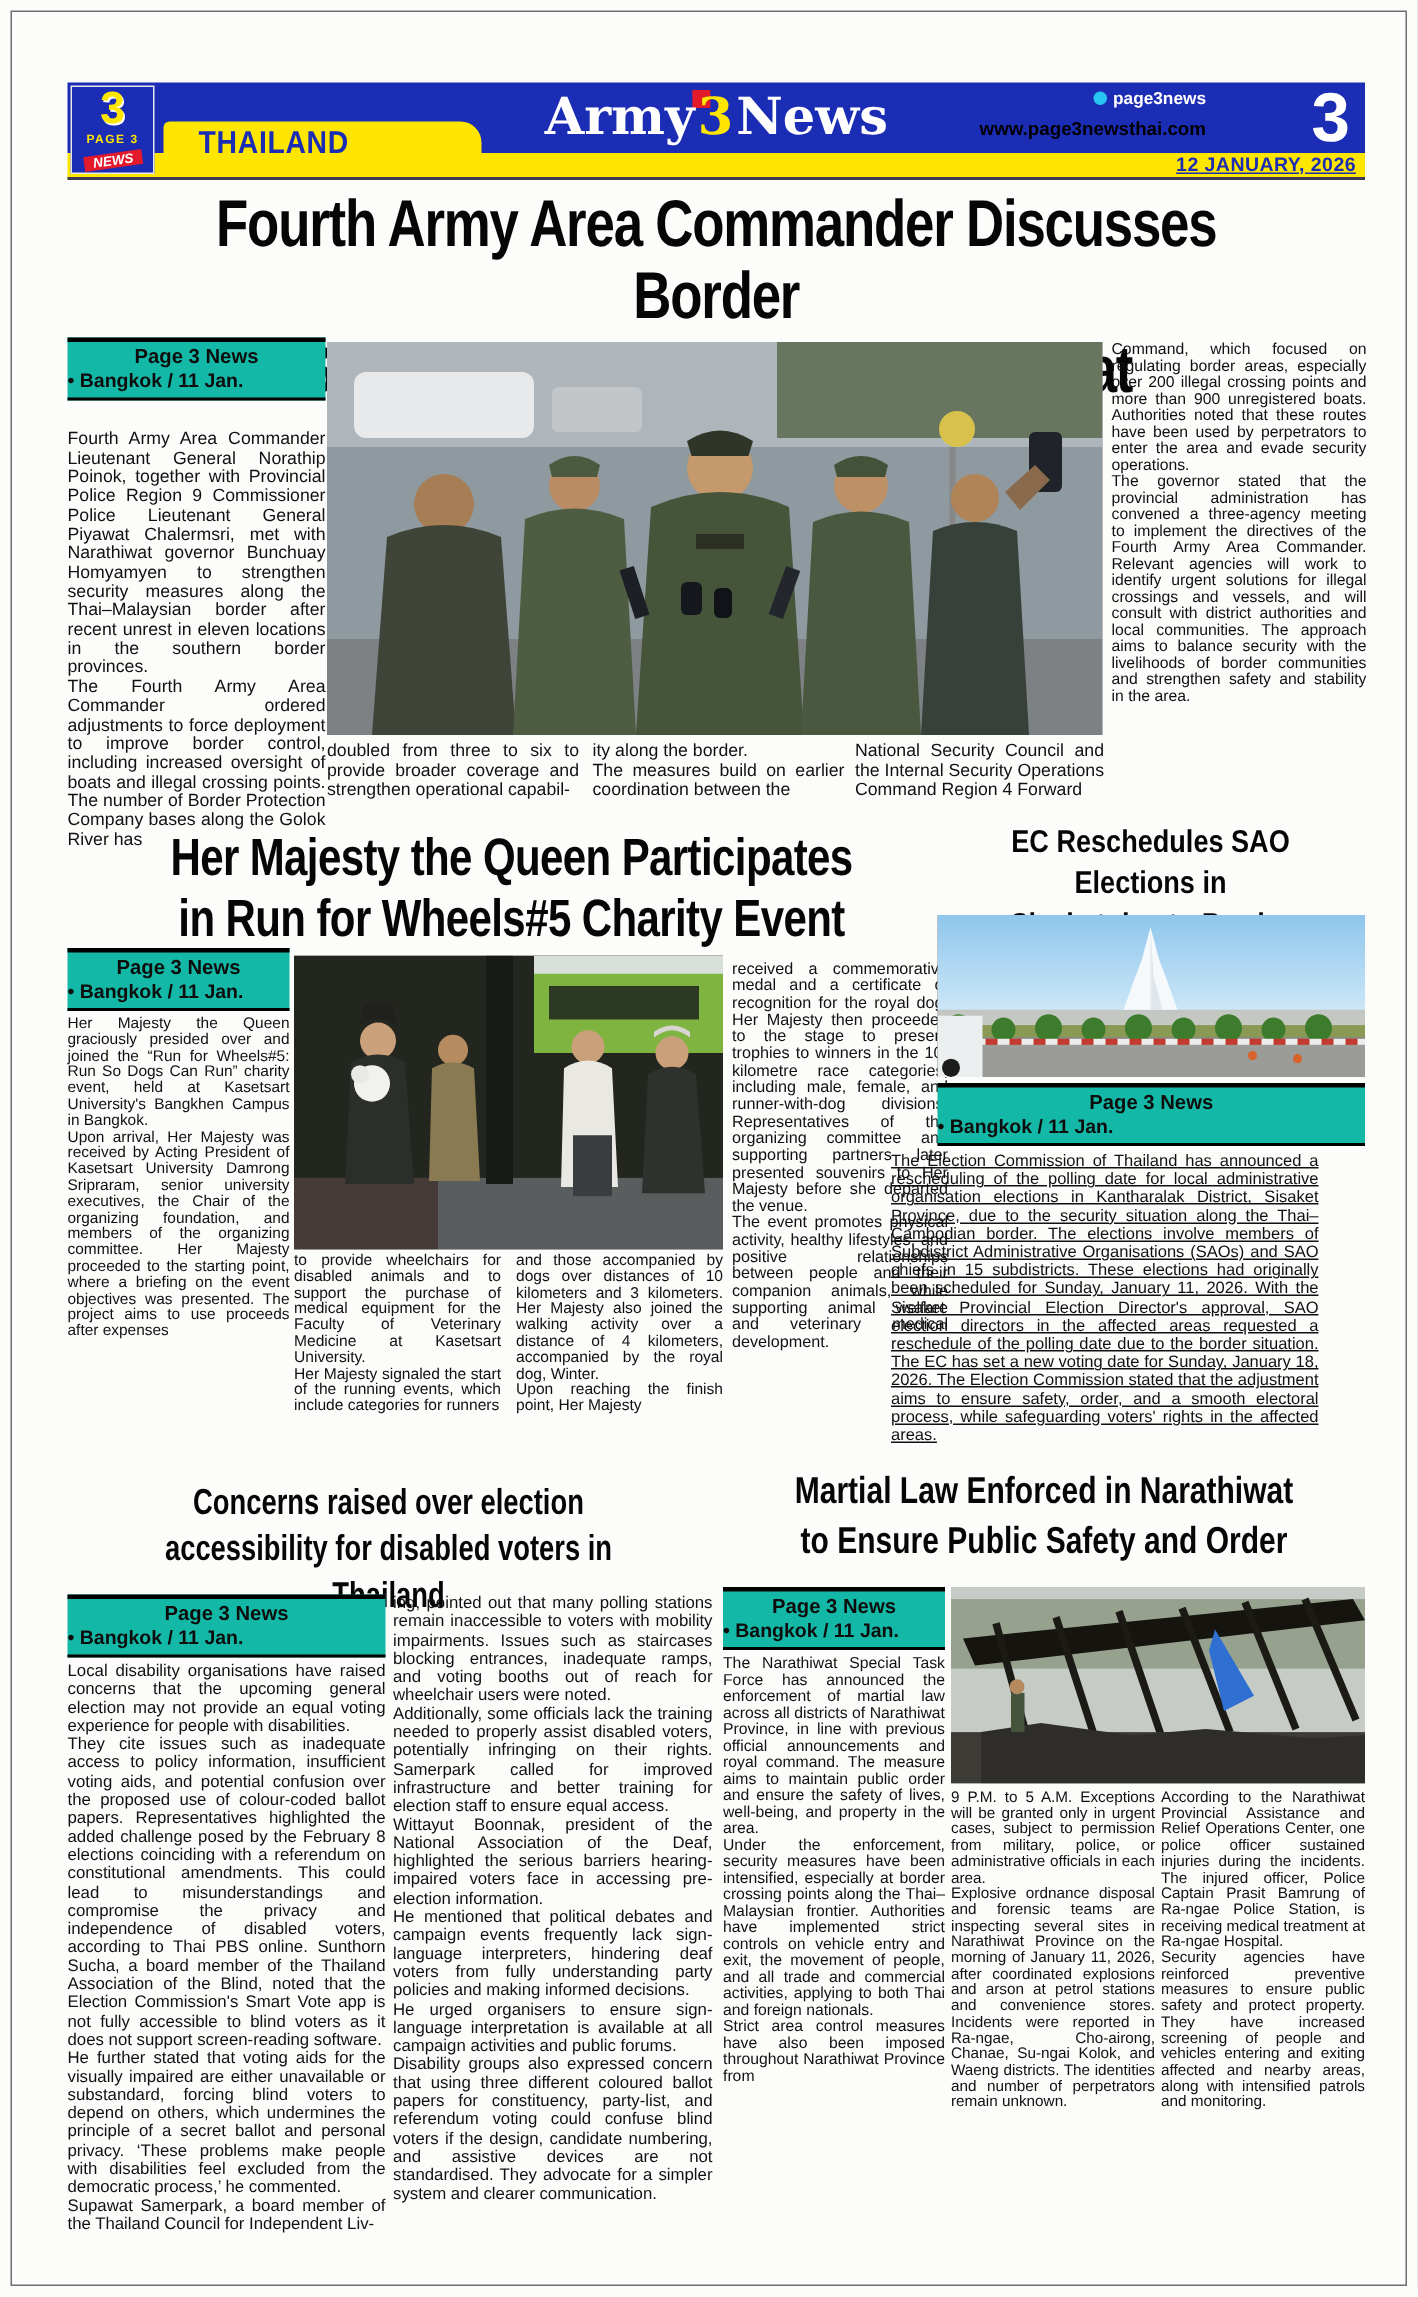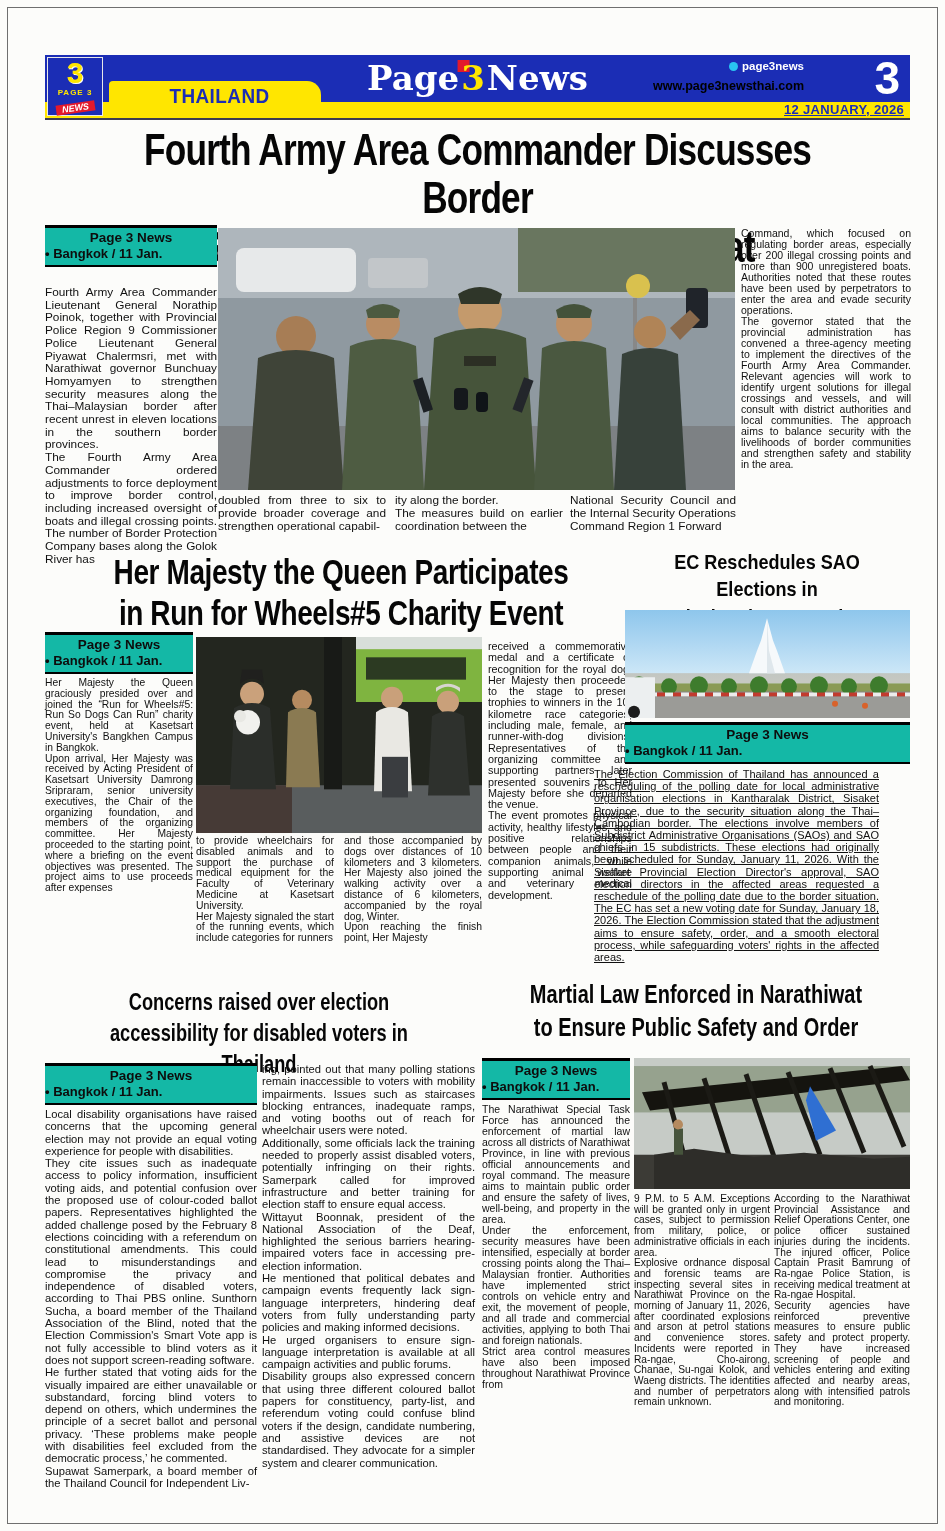--- a/index.html
+++ b/index.html
@@ -8,21 +8,21 @@
 
   
   .header{position:absolute;left:45px;top:55px;width:865px;height:63px;}
   .header-blue{position:absolute;left:0;top:0;right:0;height:47px;background:#1b2db5;}
   .date-strip{position:absolute;left:0;top:47px;right:0;height:16px;background:#ffe600;border-bottom:2px solid #3c3c50;}
   .date-text{position:absolute;right:6px;top:0;font-size:13px;font-weight:bold;color:#1b2db5;line-height:16px;letter-spacing:.3px;text-decoration:underline;}
   .logo-box{position:absolute;left:2px;top:2px;width:56px;height:59px;background:#1b2db5;border:1px solid #e8e8e8;box-sizing:border-box;z-index:4;text-align:center;}
   .logo-number{font-size:30px;font-weight:bold;color:#ffe600;line-height:30px;text-shadow:1px 1px 0 #fff;}
   .logo-label{font-size:8px;font-weight:bold;color:#ffe600;letter-spacing:1px;}
   .logo-ribbon{display:inline-block;background:#e3192c;color:#fff;font-style:italic;font-weight:bold;font-size:9px;padding:0 6px;transform:rotate(-8deg);margin-top:2px;}
-  .thailand-tab{position:absolute;left:64px;top:26px;width:212px;height:30px;background:#ffe600;border-radius:4px 14px 0 0;z-index:3;text-align:center;}
+  .thailand-tab{position:absolute;left:64px;top:26px;width:212px;height:30px;background:#ffe600;border-radius:4px 14px 0 0;z-index:3;}
   .thailand-text{font-size:21px;font-weight:bold;color:#1b2db5;line-height:30px;padding-left:26px;display:inline-block;transform:scaleX(.9);transform-origin:0 0;letter-spacing:.5px;}
   .brand{position:absolute;left:50%;top:3px;transform:translateX(-50%);white-space:nowrap;font-family:"DejaVu Serif",serif;font-weight:bold;font-size:34px;color:#fff;line-height:40px;z-index:2;}
   .brand-3{color:#ffe600;position:relative;padding:0 2px;}
   .brand-3::before{content:"";position:absolute;left:-2px;top:2px;width:12px;height:12px;background:#e3192c;z-index:-1;}
   .social{position:absolute;right:106px;top:5px;color:#fff;font-size:11.5px;font-weight:bold;text-align:right;}
   .social-dot{display:inline-block;width:9px;height:9px;border-radius:50%;background:#29c5f2;margin-right:4px;vertical-align:-1px;}
   .website{position:absolute;right:106px;top:24px;color:#000000;font-size:12.5px;font-weight:bold;}
   .big3{position:absolute;right:10px;top:-2px;color:#fff;font-size:46px;font-weight:bold;line-height:50px;}
 
   
@@ -81,21 +81,21 @@
     <div class="logo-box">
       <div class="logo-number">3</div>
       <div class="logo-label">PAGE 3</div>
       <div class="logo-ribbon">NEWS</div>
     </div>
 
     <div class="thailand-tab">
       <span class="thailand-text">THAILAND</span>
     </div>
 
-    <div class="brand"><span>Page</span><span class="brand-3">3</span><span>News</span></div>
+    <div class="brand"><span>Army</span><span class="brand-3">3</span><span>News</span></div>
 
     <div class="social"><span class="social-dot"></span><span>page3news</span></div>
     <div class="website">www.page3newsthai.com</div>
     <div class="big3">3</div>
 
     <div class="date-strip">
       <span class="date-text">12 JANUARY, 2026</span>
     </div>
   </div>
 
@@ -137,21 +137,21 @@
       <path d="M452,100 l20,-18 10,10 -20,20 Z" fill="#8a6a4c"></path>
       <rect x="236" y="160" width="14" height="22" rx="4" fill="#15181c"></rect>
       <rect x="258" y="164" width="12" height="20" rx="4" fill="#101418"></rect>
       <rect x="300" y="150" width="10" height="34" fill="#23262b" transform="rotate(20 305 167)"></rect>
       <rect x="200" y="150" width="10" height="34" fill="#1c2024" transform="rotate(-18 205 167)"></rect>
     </svg>
   </div>
   <div class="col a1cap1">doubled from three to six to provide broader coverage and strengthen operational capabil-</div>
   <div class="col a1cap2">ity along the border.
 The measures build on earlier coordination between the</div>
-  <div class="col a1cap3">National Security Council and the Internal Security Operations Command Region 1 Forward</div>
+  <div class="col a1cap3">National Security Council and the Internal Security Operations Command Region 4 Forward</div>
   <div class="col a1c5">Command, which focused on regulating border areas, especially over 200 illegal crossing points and more than 900 unregistered boats. Authorities noted that these routes have been used by perpetrators to enter the area and evade security operations.
 The governor stated that the provincial administration has convened a three-agency meeting to implement the directives of the Fourth Army Area Commander. Relevant agencies will work to identify urgent solutions for illegal crossings and vessels, and will consult with district authorities and local communities. The approach aims to balance security with the livelihoods of border communities and strengthen safety and stability in the area.</div>
 
   <div class="headline h2">Her Majesty the Queen Participates
 in Run for Wheels#5 Charity Event</div>
 
   <div class="byline b2">
     <div class="byline-source">Page 3 News</div>
     <div class="byline-location">• Bangkok  / 11  Jan.</div>
   </div>
@@ -177,21 +177,21 @@
       <circle cx="196" cy="60" r="11" fill="#c9a07a"></circle>
       <path d="M180,74 q16,-10 32,0 l4,78 h-38 Z" fill="#e9e8e3"></path>
       <rect x="186" y="118" width="26" height="40" fill="#3a3d40"></rect>
       <circle cx="252" cy="64" r="11" fill="#c9a07a"></circle>
       <path d="M240,54 q12,-10 24,0 l0,-4 q-12,-8 -24,0 Z" fill="#d8d5d0"></path>
       <path d="M236,78 q16,-10 32,0 l6,78 h-42 Z" fill="#2e312d"></path>
     </svg>
   </div>
   <div class="col a2c2">to provide wheelchairs for disabled animals and to support the purchase of medical equipment for the Faculty of Veterinary Medicine at Kasetsart University.
 Her Majesty signaled the start of the running events, which include categories for runners</div>
-  <div class="col a2c3">and those accompanied by dogs over distances of 10 kilometers and 3 kilometers. Her Majesty also joined the walking activity over a distance of 6 kilometers, accompanied by the royal dog, Winter.
+  <div class="col a2c3">and those accompanied by dogs over distances of 10 kilometers and 3 kilometers. Her Majesty also joined the walking activity over a distance of 4 kilometers, accompanied by the royal dog, Winter.
 Upon reaching the finish point, Her Majesty</div>
   <div class="col a2c4">received a commemorative medal and a certificate of recognition for the royal dog. Her Majesty then proceeded to the stage to present trophies to winners in the 10-kilometre race categories, including male, female, and runner-with-dog divisions. Representatives of the organizing committee and supporting partners later presented souvenirs to Her Majesty before she departed the venue.
 The event promotes physical activity, healthy lifestyles, and positive relationships between people and their companion animals, while supporting animal welfare and veterinary medical development.</div>
 
   <div class="headline h3">EC Reschedules SAO Elections in
 Sisaket due to Border Situation</div>
 
   <div class="photo p3">
     <svg viewBox="0 0 285 106" preserveAspectRatio="none">
       <defs>

